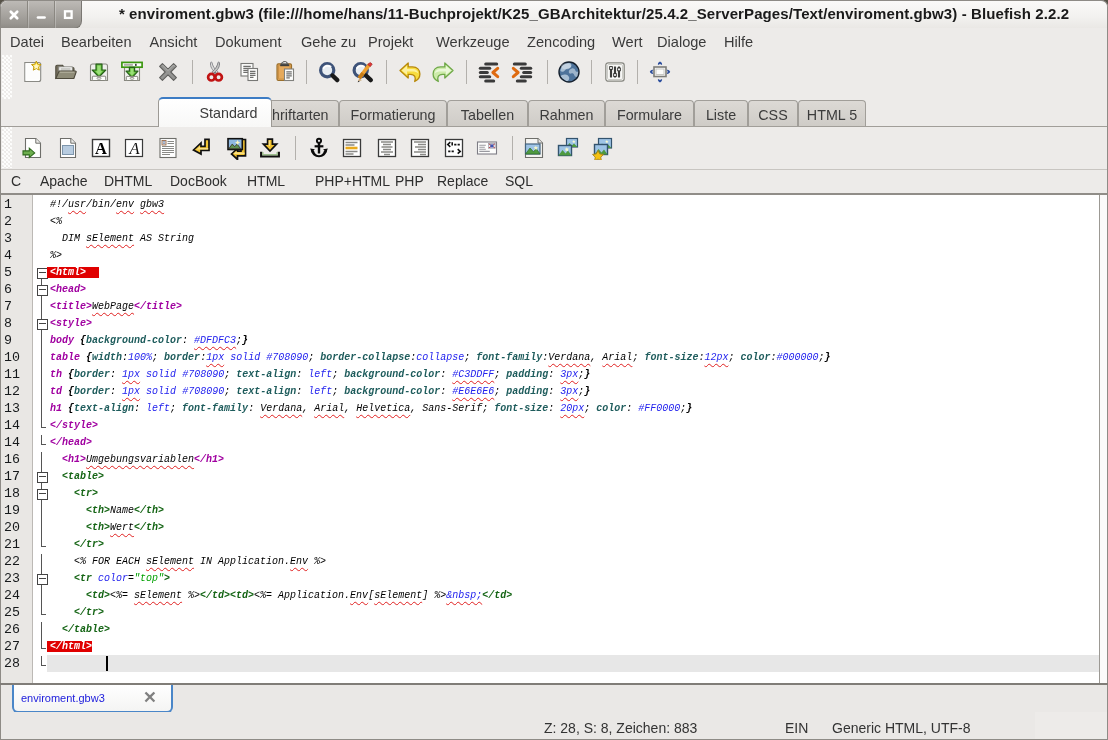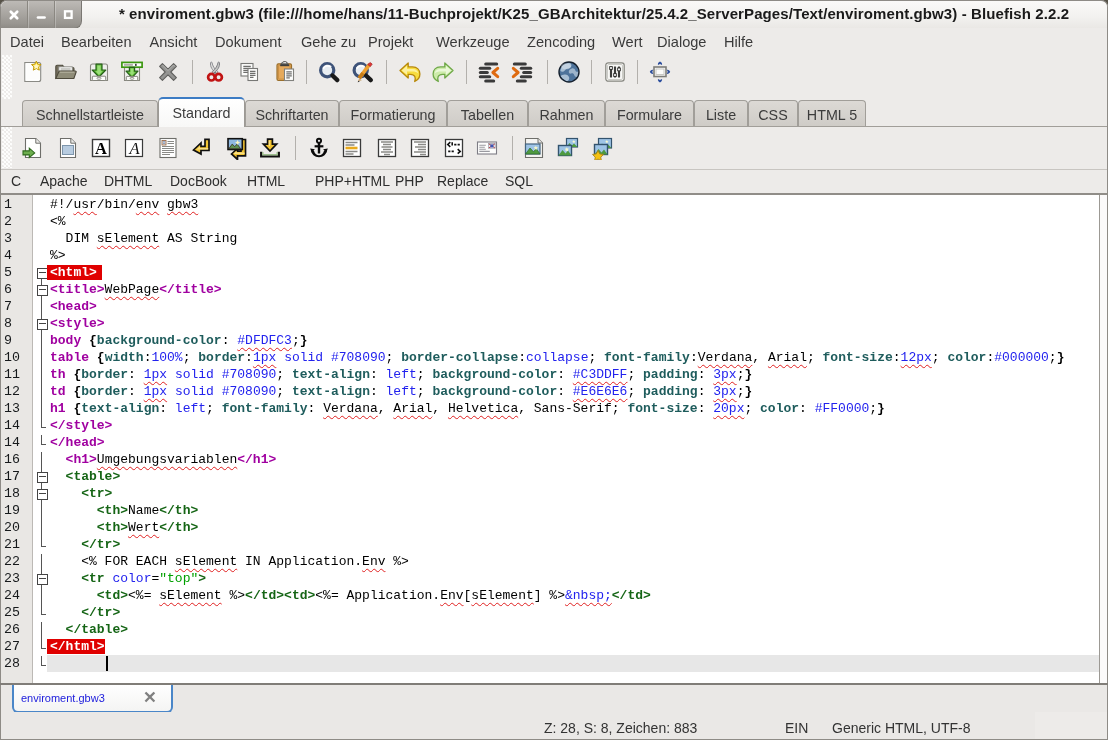--- a/index.html
+++ b/index.html
@@ -32,43 +32,43 @@
   .tsep{position:absolute;width:1px;background:#B3B0AC;}
   .hatch{position:absolute;left:1px;width:10px;background-image:radial-gradient(circle at 1.2px 1.2px,#FDFDFC 1.1px,rgba(255,255,255,0) 1.5px),radial-gradient(circle at 3.2px 3.2px,#FDFDFC 1.1px,rgba(255,255,255,0) 1.5px);background-size:4px 4px;}
   
   #tabrow{position:absolute;left:1px;top:99px;width:1106px;height:28px;background:#EDEBE9;}
   #tabrow .bline{position:absolute;left:0;right:0;bottom:0;height:1px;background:#A19E99;}
   .ntab{position:absolute;bottom:1px;height:25px;line-height:28px;text-align:center;
     font-size:14.3px;color:#3C3C3C;
     background:linear-gradient(#DCD9D5,#CFCCC7);
     border:1px solid #A19E99;border-bottom:none;border-radius:4px 4px 0 0;}
   .ntab.sel{background:linear-gradient(#FFFFFF,#F8F8F7);height:28px;bottom:0;line-height:29px;
-    border:1px solid #9C9994;border-bottom:none;border-top:2.5px solid #3D7CC4;z-index:3;border-radius:5px 5px 0 0;}
+    border:1px solid #9C9994;border-bottom:none;border-top:2.5px solid #3D7CC4;z-index:3;border-radius:5px 5px 0 0;padding-left:27px;}
   
   #langrow{position:absolute;left:1px;top:170px;width:1106px;height:23px;background:#EDEBE9;
     border-bottom:2px solid #908D88;}
   .li{position:absolute;top:0;height:22px;line-height:23px;font-size:14px;color:#2E2E2E;}
   
   #editor{position:absolute;left:1px;top:195px;width:1106px;height:488px;background:#FFFFFF;}
   #gutter{position:absolute;left:0;top:0;width:31px;height:488px;background:#E9E7E4;
     border-right:1px solid #BCB9B5;}
   .ln{position:absolute;left:3px;height:17px;line-height:17px;
     font-family:"Liberation Mono",monospace;font-size:13.3px;color:#16191B;}
   #curline{position:absolute;left:46px;top:460px;right:8px;height:17px;background:#E7E7E7;}
   #code{position:absolute;left:49px;top:0.5px;width:1050px;}
   .cl{height:17px;line-height:17px;font-family:"Liberation Mono",monospace;
-    font-size:13px;color:#000000;white-space:pre;}
+    font-size:10px;color:#000000;white-space:pre;font-style:italic;}
   .cl .t{color:#A000A0;font-weight:bold;}
   .cl .g{color:#156515;font-weight:bold;}
   .cl .p{color:#1E5C5C;font-weight:bold;}
   .cl .v{color:#2222EE;}
   .cl .s{color:#00A000;}
   .cl .b{font-weight:bold;}
   .cl .rh{color:#FFFFFF;font-weight:bold;background:#E00000;margin-left:-3px;padding-left:3px;}
-  .cl .rh5{padding-right:5px;margin-right:-5px;}
+  .cl .rh5{padding-right:13px;margin-right:-5px;}
   .sq{text-decoration:underline;text-decoration-style:wavy;text-decoration-color:#E02020;
     text-decoration-thickness:1px;text-underline-offset:2.5px;text-decoration-skip-ink:none;}
   #vsb{position:absolute;right:0;top:0;width:7px;height:488px;background:#FBFAFA;
     border-left:1px solid #9C9994;}
   #cursor{position:absolute;left:105px;top:461px;width:2px;height:15px;background:#000;}
   
   .fbox{position:absolute;width:9px;height:9px;background:#FFFFFF;border:1px solid #444;}
   .fbox:after{content:"";position:absolute;left:1px;right:1px;top:3px;height:1px;background:#444;}
   .fline{position:absolute;width:1px;background:#555;}
   .fend{position:absolute;height:1px;background:#555;}
@@ -252,21 +252,20 @@
       </svg>
       <div class="tsep" style="left:191px;top:5px;height:24px"></div>
       <div class="tsep" style="left:305px;top:5px;height:24px"></div>
       <div class="tsep" style="left:385px;top:5px;height:24px"></div>
       <div class="tsep" style="left:465px;top:5px;height:24px"></div>
       <div class="tsep" style="left:546px;top:5px;height:24px"></div>
       <div class="tsep" style="left:590px;top:5px;height:24px"></div>
       <div class="tsep" style="left:636px;top:5px;height:24px"></div>
     </div>
   <div id="tabrow">
-      <div class="ntab" style="left:21px;width:134px">Schnellstartleiste</div>
       <div class="ntab sel" style="left:157px;width:85px">Standard</div>
       <div class="ntab" style="left:244px;width:92px">Schriftarten</div>
       <div class="ntab" style="left:338px;width:106px">Formatierung</div>
       <div class="ntab" style="left:446px;width:79px">Tabellen</div>
       <div class="ntab" style="left:527px;width:75px">Rahmen</div>
       <div class="ntab" style="left:604px;width:87px">Formulare</div>
       <div class="ntab" style="left:693px;width:52px">Liste</div>
       <div class="ntab" style="left:747px;width:48px">CSS</div>
       <div class="ntab" style="left:797px;width:66px">HTML 5</div>
       <div class="bline"></div>
@@ -472,22 +471,22 @@
         <div class="fbox" style="left:36px;top:379.0px"></div>
         <div class="fline" style="left:40px;top:390.0px;height:2.5px"></div>
         <div class="fline" style="left:40px;top:375.5px;height:3.5px"></div>
       </div>
     <div id="code">
         <div class="cl">#!/<span class="n sq">usr</span>/bin/<span class="n sq">env</span> <span class="n sq">gbw3</span></div>
 <div class="cl">&lt;%</div>
 <div class="cl">  DIM <span class="n sq">sElement</span> AS String</div>
 <div class="cl">%&gt;</div>
 <div class="cl"><span class="rh rh5">&lt;html&gt;</span></div>
+<div class="cl"><span class="t">&lt;head&gt;</span></div>
 <div class="cl"><span class="t">&lt;title&gt;</span><span class="n sq">WebPage</span><span class="t">&lt;/title&gt;</span></div>
-<div class="cl"><span class="t">&lt;head&gt;</span></div>
 <div class="cl"><span class="t">&lt;style&gt;</span></div>
 <div class="cl"><span class="t">body</span> <span class="b">{</span><span class="p">background-color</span>: <span class="v sq">#DFDFC3</span>;<span class="b">}</span></div>
 <div class="cl"><span class="t">table</span> <span class="b">{</span><span class="p">width</span>:<span class="v">100%</span>; <span class="p">border</span>:<span class="v sq">1px</span> <span class="v">solid</span> <span class="v">#708090</span>; <span class="p">border-collapse</span>:<span class="v">collapse</span>; <span class="p">font-family</span>:<span class="n sq">Verdana</span>, <span class="n sq">Arial</span>; <span class="p">font-size</span>:<span class="v sq">12px</span>; <span class="p">color</span>:<span class="v">#000000</span>;<span class="b">}</span></div>
 <div class="cl"><span class="t">th</span> <span class="b">{</span><span class="p">border</span>: <span class="v sq">1px</span> <span class="v">solid</span> <span class="v">#708090</span>; <span class="p">text-align</span>: <span class="v">left</span>; <span class="p">background-color</span>: <span class="v sq">#C3DDFF</span>; <span class="p">padding</span>: <span class="v sq">3px</span>;<span class="b">}</span></div>
 <div class="cl"><span class="t">td</span> <span class="b">{</span><span class="p">border</span>: <span class="v sq">1px</span> <span class="v">solid</span> <span class="v">#708090</span>; <span class="p">text-align</span>: <span class="v">left</span>; <span class="p">background-color</span>: <span class="v sq">#E6E6E6</span>; <span class="p">padding</span>: <span class="v sq">3px</span>;<span class="b">}</span></div>
 <div class="cl"><span class="t">h1</span> <span class="b">{</span><span class="p">text-align</span>: <span class="v">left</span>; <span class="p">font-family</span>: <span class="n sq">Verdana</span>, <span class="n sq">Arial</span>, <span class="n sq">Helvetica</span>, Sans-Serif; <span class="p">font-size</span>: <span class="v sq">20px</span>; <span class="p">color</span>: <span class="v">#FF0000</span>;<span class="b">}</span></div>
 <div class="cl"><span class="t">&lt;/style&gt;</span></div>
 <div class="cl"><span class="t">&lt;/head&gt;</span></div>
 <div class="cl">  <span class="t">&lt;h1&gt;</span><span class="n sq">Umgebungsvariablen</span><span class="t">&lt;/h1&gt;</span></div>
 <div class="cl">  <span class="g">&lt;table&gt;</span></div>

